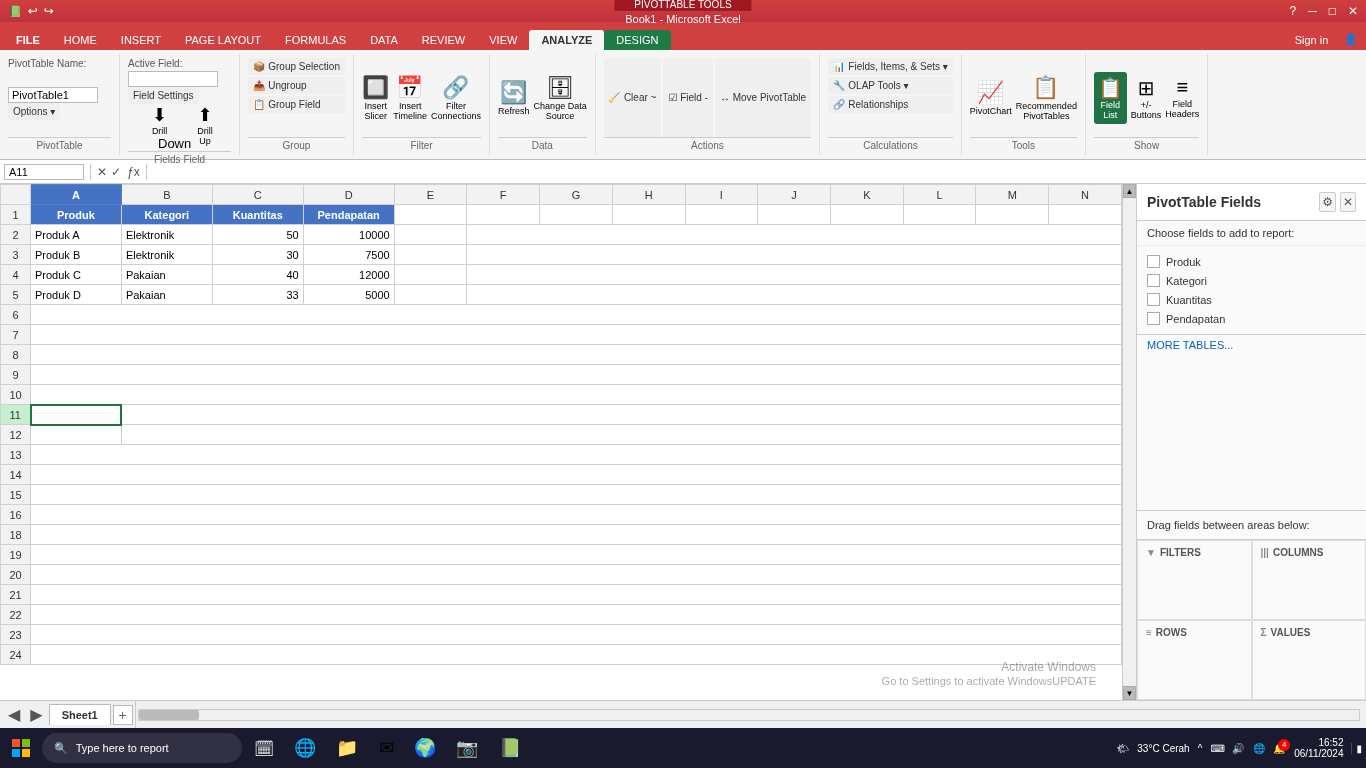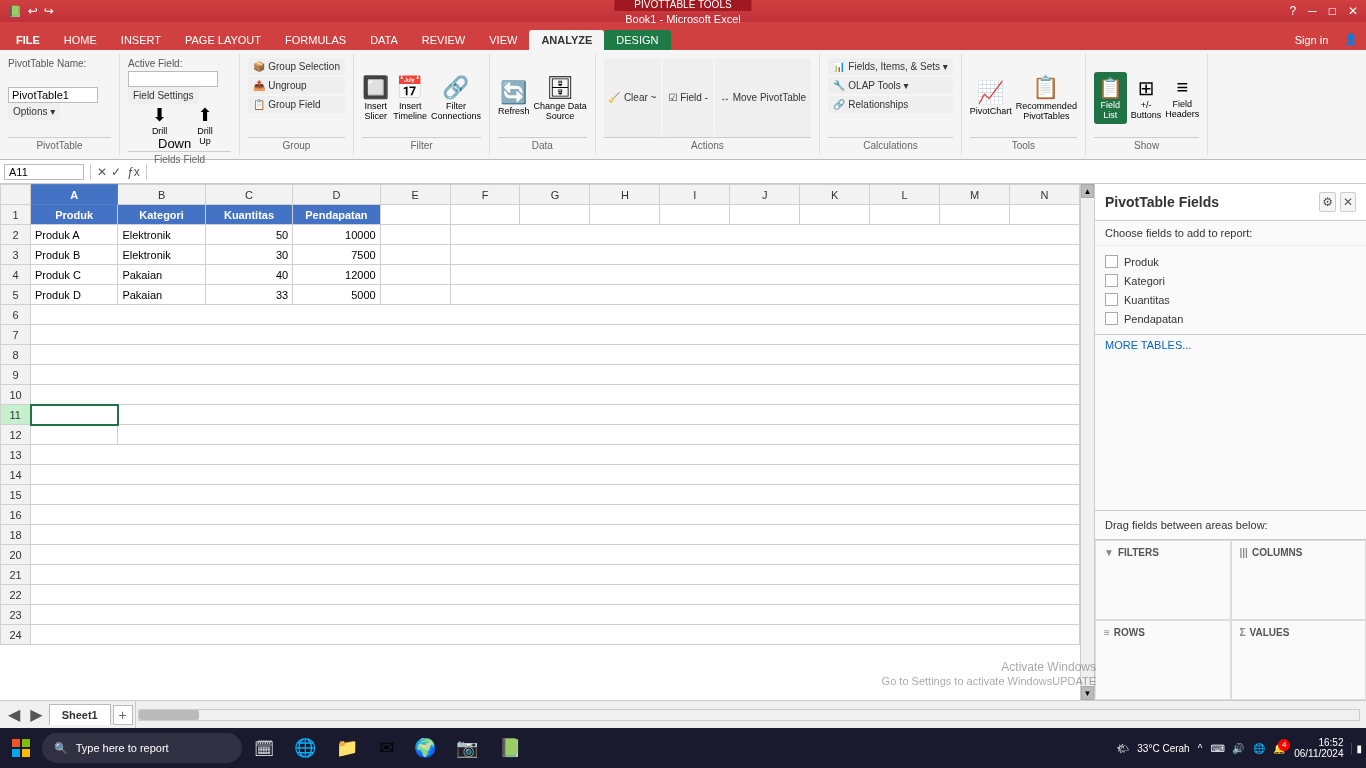--- a/index.html
+++ b/index.html
@@ -160,21 +160,21 @@
     .cell-active { border: 2px solid #217346; }
 
     
     #pivot-area {
       padding: 20px;
       position: relative;
     }
 
     
     #pivot-fields {
-      width: 272px;
+      width: 230px;
       background: #fafafa;
       border-left: 1px solid #ccc;
       display: flex;
       flex-direction: column;
       font-size: 11px;
     }
     #pivot-fields-header {
       display: flex;
       justify-content: space-between;
       align-items: center;
@@ -627,20 +627,24 @@
             </tr>
           <tr>
               <td class="row-header">16</td>
               <td class="cell" colspan="14"></td>
             </tr>
           <tr>
               <td class="row-header">18</td>
               <td class="cell" colspan="14"></td>
             </tr>
           <tr>
+              <td class="row-header">19</td>
+              <td class="cell" colspan="14"></td>
+            </tr>
+          <tr>
               <td class="row-header">20</td>
               <td class="cell" colspan="14"></td>
             </tr>
           <tr>
               <td class="row-header">21</td>
               <td class="cell" colspan="14"></td>
             </tr>
           <tr>
               <td class="row-header">22</td>
               <td class="cell" colspan="14"></td>

